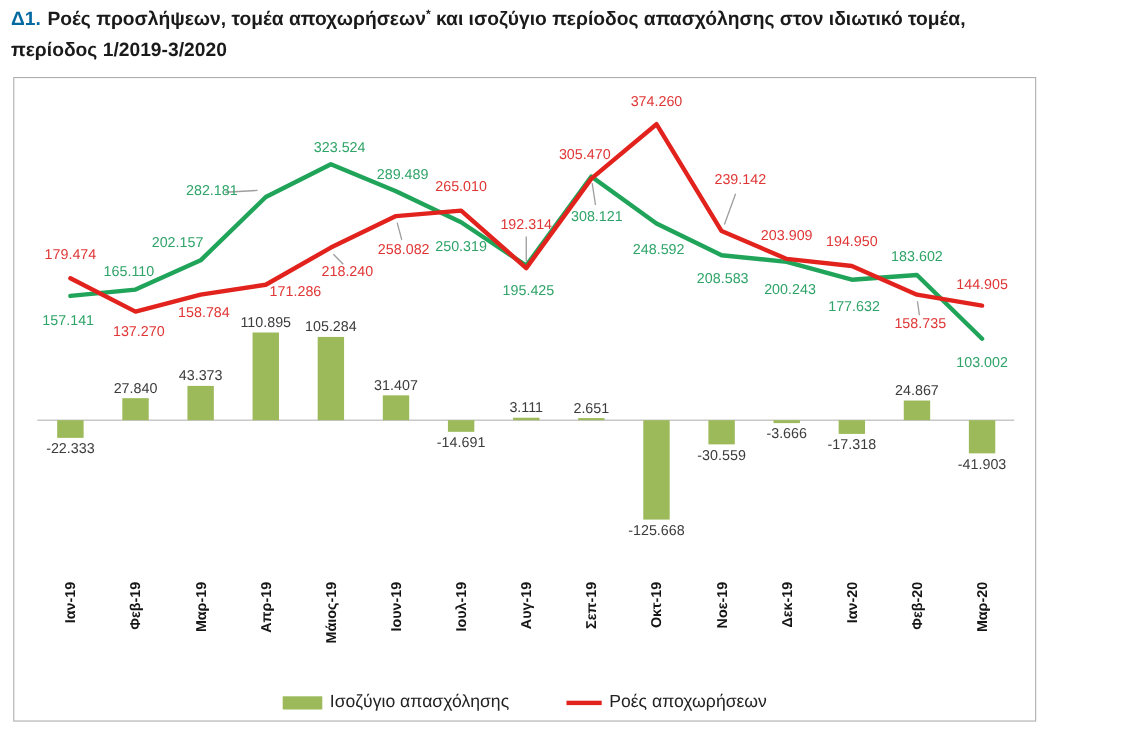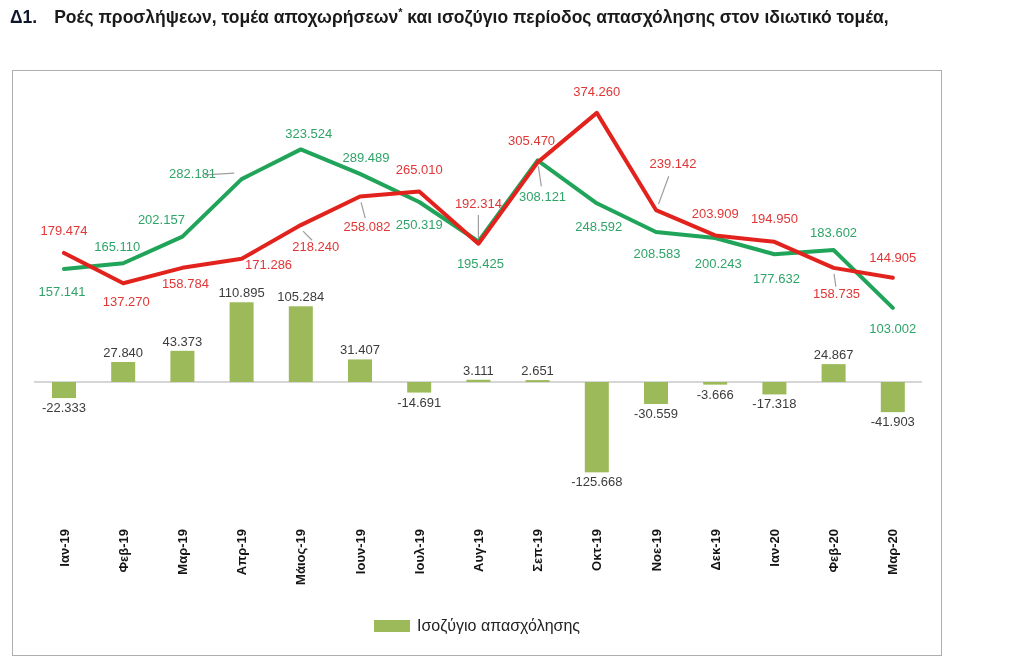--- a/index.html
+++ b/index.html
@@ -1,40 +1,41 @@
 <!DOCTYPE html>
 <html><head>
 <meta charset="utf-8">
 <style>
   html,body{margin:0;padding:0;background:#ffffff;}
   .page{position:relative;width:1024px;height:666px;background:#fff;overflow:hidden;
         font-family:"Liberation Sans","DejaVu Sans",sans-serif;}
   .title{position:absolute;left:10px;top:3px;width:1004px;font-size:17.5px;font-weight:bold;
          color:#1a1a1a;line-height:1.6;}
-  .title .dnum{color:#0f172a;margin-right:17px;}
+  .title .dnum{color:#0369a1;margin-right:6px;}
   .title sup{font-size:11px;}
   .chart-frame{position:absolute;left:12px;top:70px;width:930px;height:586px;
                border:1.5px solid #aeaeae;background:#fff;box-sizing:border-box;}
   svg text.lbl{font-size:13px;font-family:"Liberation Sans","DejaVu Sans",sans-serif;}
   svg text.bar-lbl{fill:#3c3c3c;}
   svg text.xlbl{font-size:13px;font-weight:bold;fill:#151515;
                 font-family:"Liberation Sans","DejaVu Sans",sans-serif;}
-  .legend{position:absolute;left:0;right:0;bottom:20px;display:flex;justify-content:center;
+  .legend{position:absolute;left:0;right:0;bottom:7px;display:flex;justify-content:center;
           align-items:flex-end;gap:52px;}
   .legend-item{display:flex;align-items:center;gap:7px;font-size:16px;color:#222;}
   .sw-bar{display:inline-block;width:36px;height:12px;background:#9cba59;}
   .sw-line{display:inline-block;width:32px;height:4px;}
 </style>
 </head>
 <body>
 
 <div class="page">
 
   <div class="title">
     <div><span class="dnum">Δ1.</span><span>Ροές προσλήψεων, τομέα αποχωρήσεων</span><sup>*</sup><span> και ισοζύγιο περίοδος απασχόλησης  στον ιδιωτικό τομέα,</span></div>
+    <div>περίοδος 1/2019-3/2020</div>
   </div>
 
   <div class="chart-frame">
     <svg id="plot-svg" width="927" height="552">
         <line x1="21" y1="311" x2="909" y2="311" stroke="#c8c8c8" stroke-width="1.5"></line>
         <rect x="39" y="311" width="24" height="16.057427" fill="#9cba59"></rect>
         <rect x="98.2" y="290.98304" width="24" height="20.01696" fill="#9cba59"></rect>
         <rect x="157.4" y="279.814813" width="24" height="31.185187000000003" fill="#9cba59"></rect>
         <rect x="216.60000000000002" y="231.266495" width="24" height="79.73350500000001" fill="#9cba59"></rect>
         <rect x="275.8" y="235.300804" width="24" height="75.699196" fill="#9cba59"></rect>
@@ -117,15 +118,19 @@
         <text transform="translate(765.9000000000001,458) rotate(-90)" text-anchor="end" class="xlbl">Ιαν-20</text>
         <text transform="translate(825.1,458) rotate(-90)" text-anchor="end" class="xlbl">Φεβ-20</text>
         <text transform="translate(884.3000000000001,458) rotate(-90)" text-anchor="end" class="xlbl">Μαρ-20</text>
       </svg>
 
     <div class="legend">
       <div class="legend-item">
         <span class="sw-bar" id="sw0" style="background: rgb(156, 186, 89);"></span>
         <span>Ισοζύγιο απασχόλησης</span>
       </div>
+      <div class="legend-item">
+        <span class="sw-line" id="sw2" style="background: rgb(226, 35, 29);"></span>
+        <span>Ροές αποχωρήσεων</span>
+      </div>
     </div>
   </div>
 </div>
 
 </body></html>

